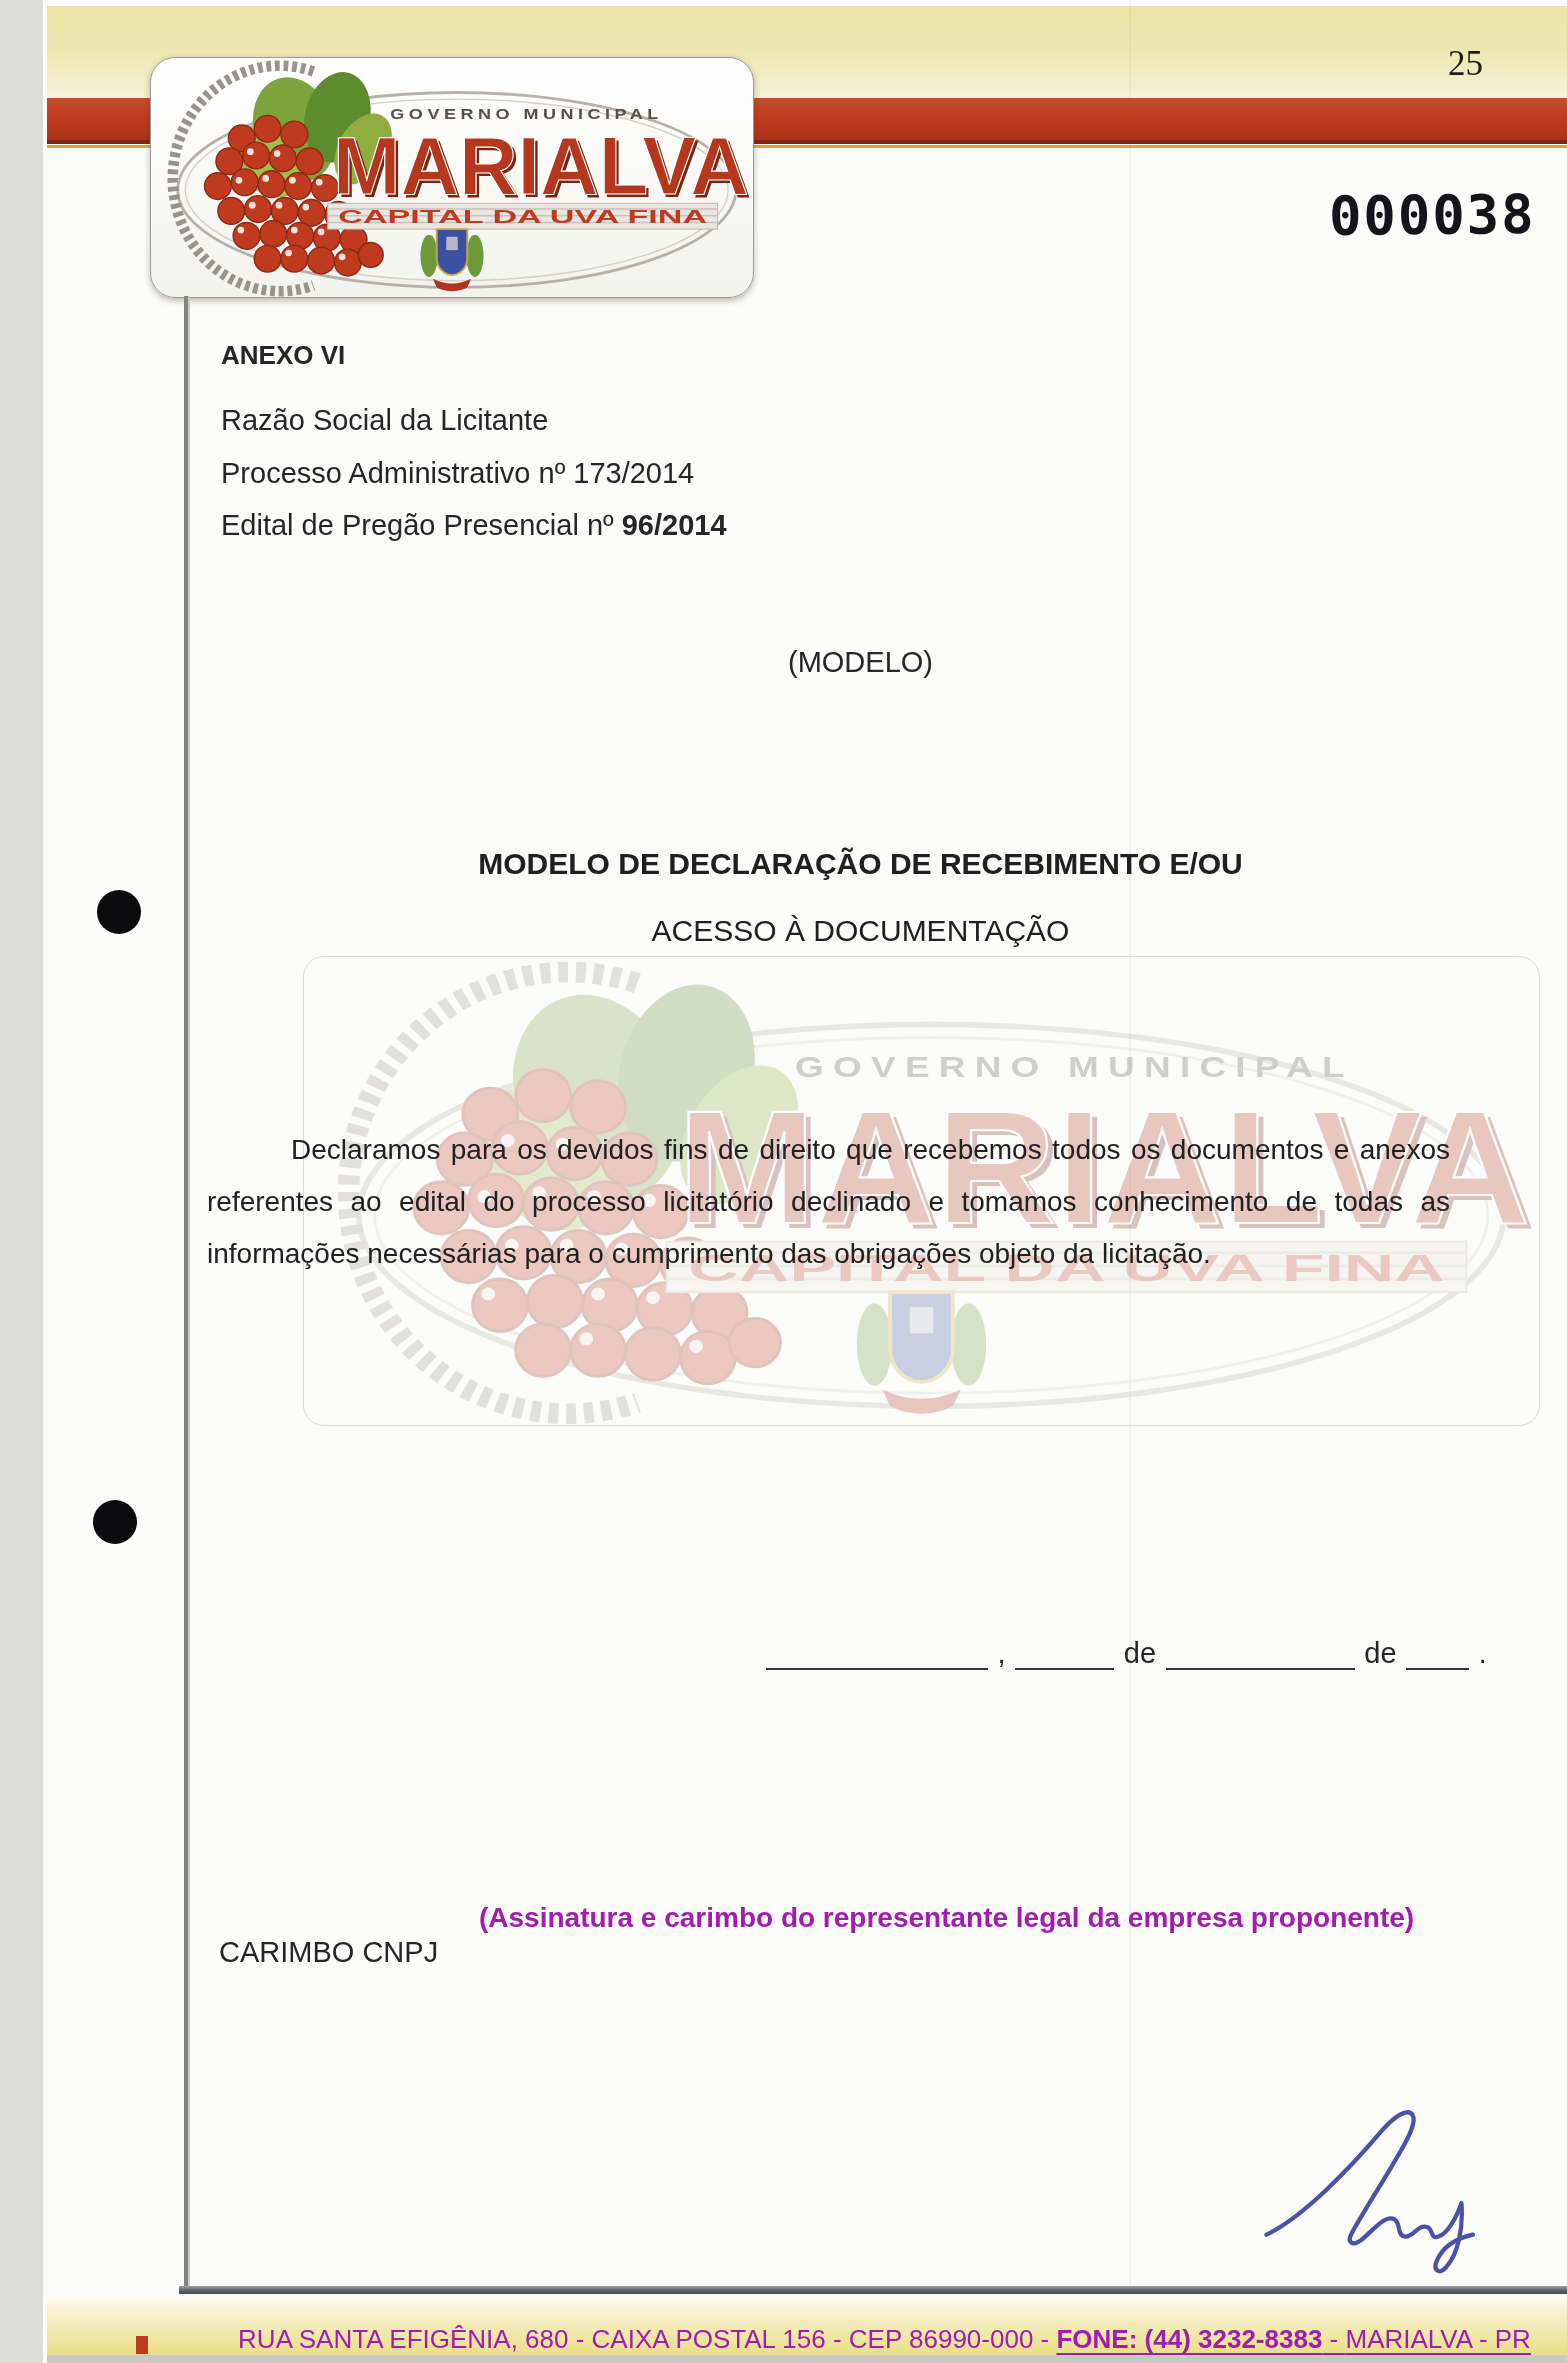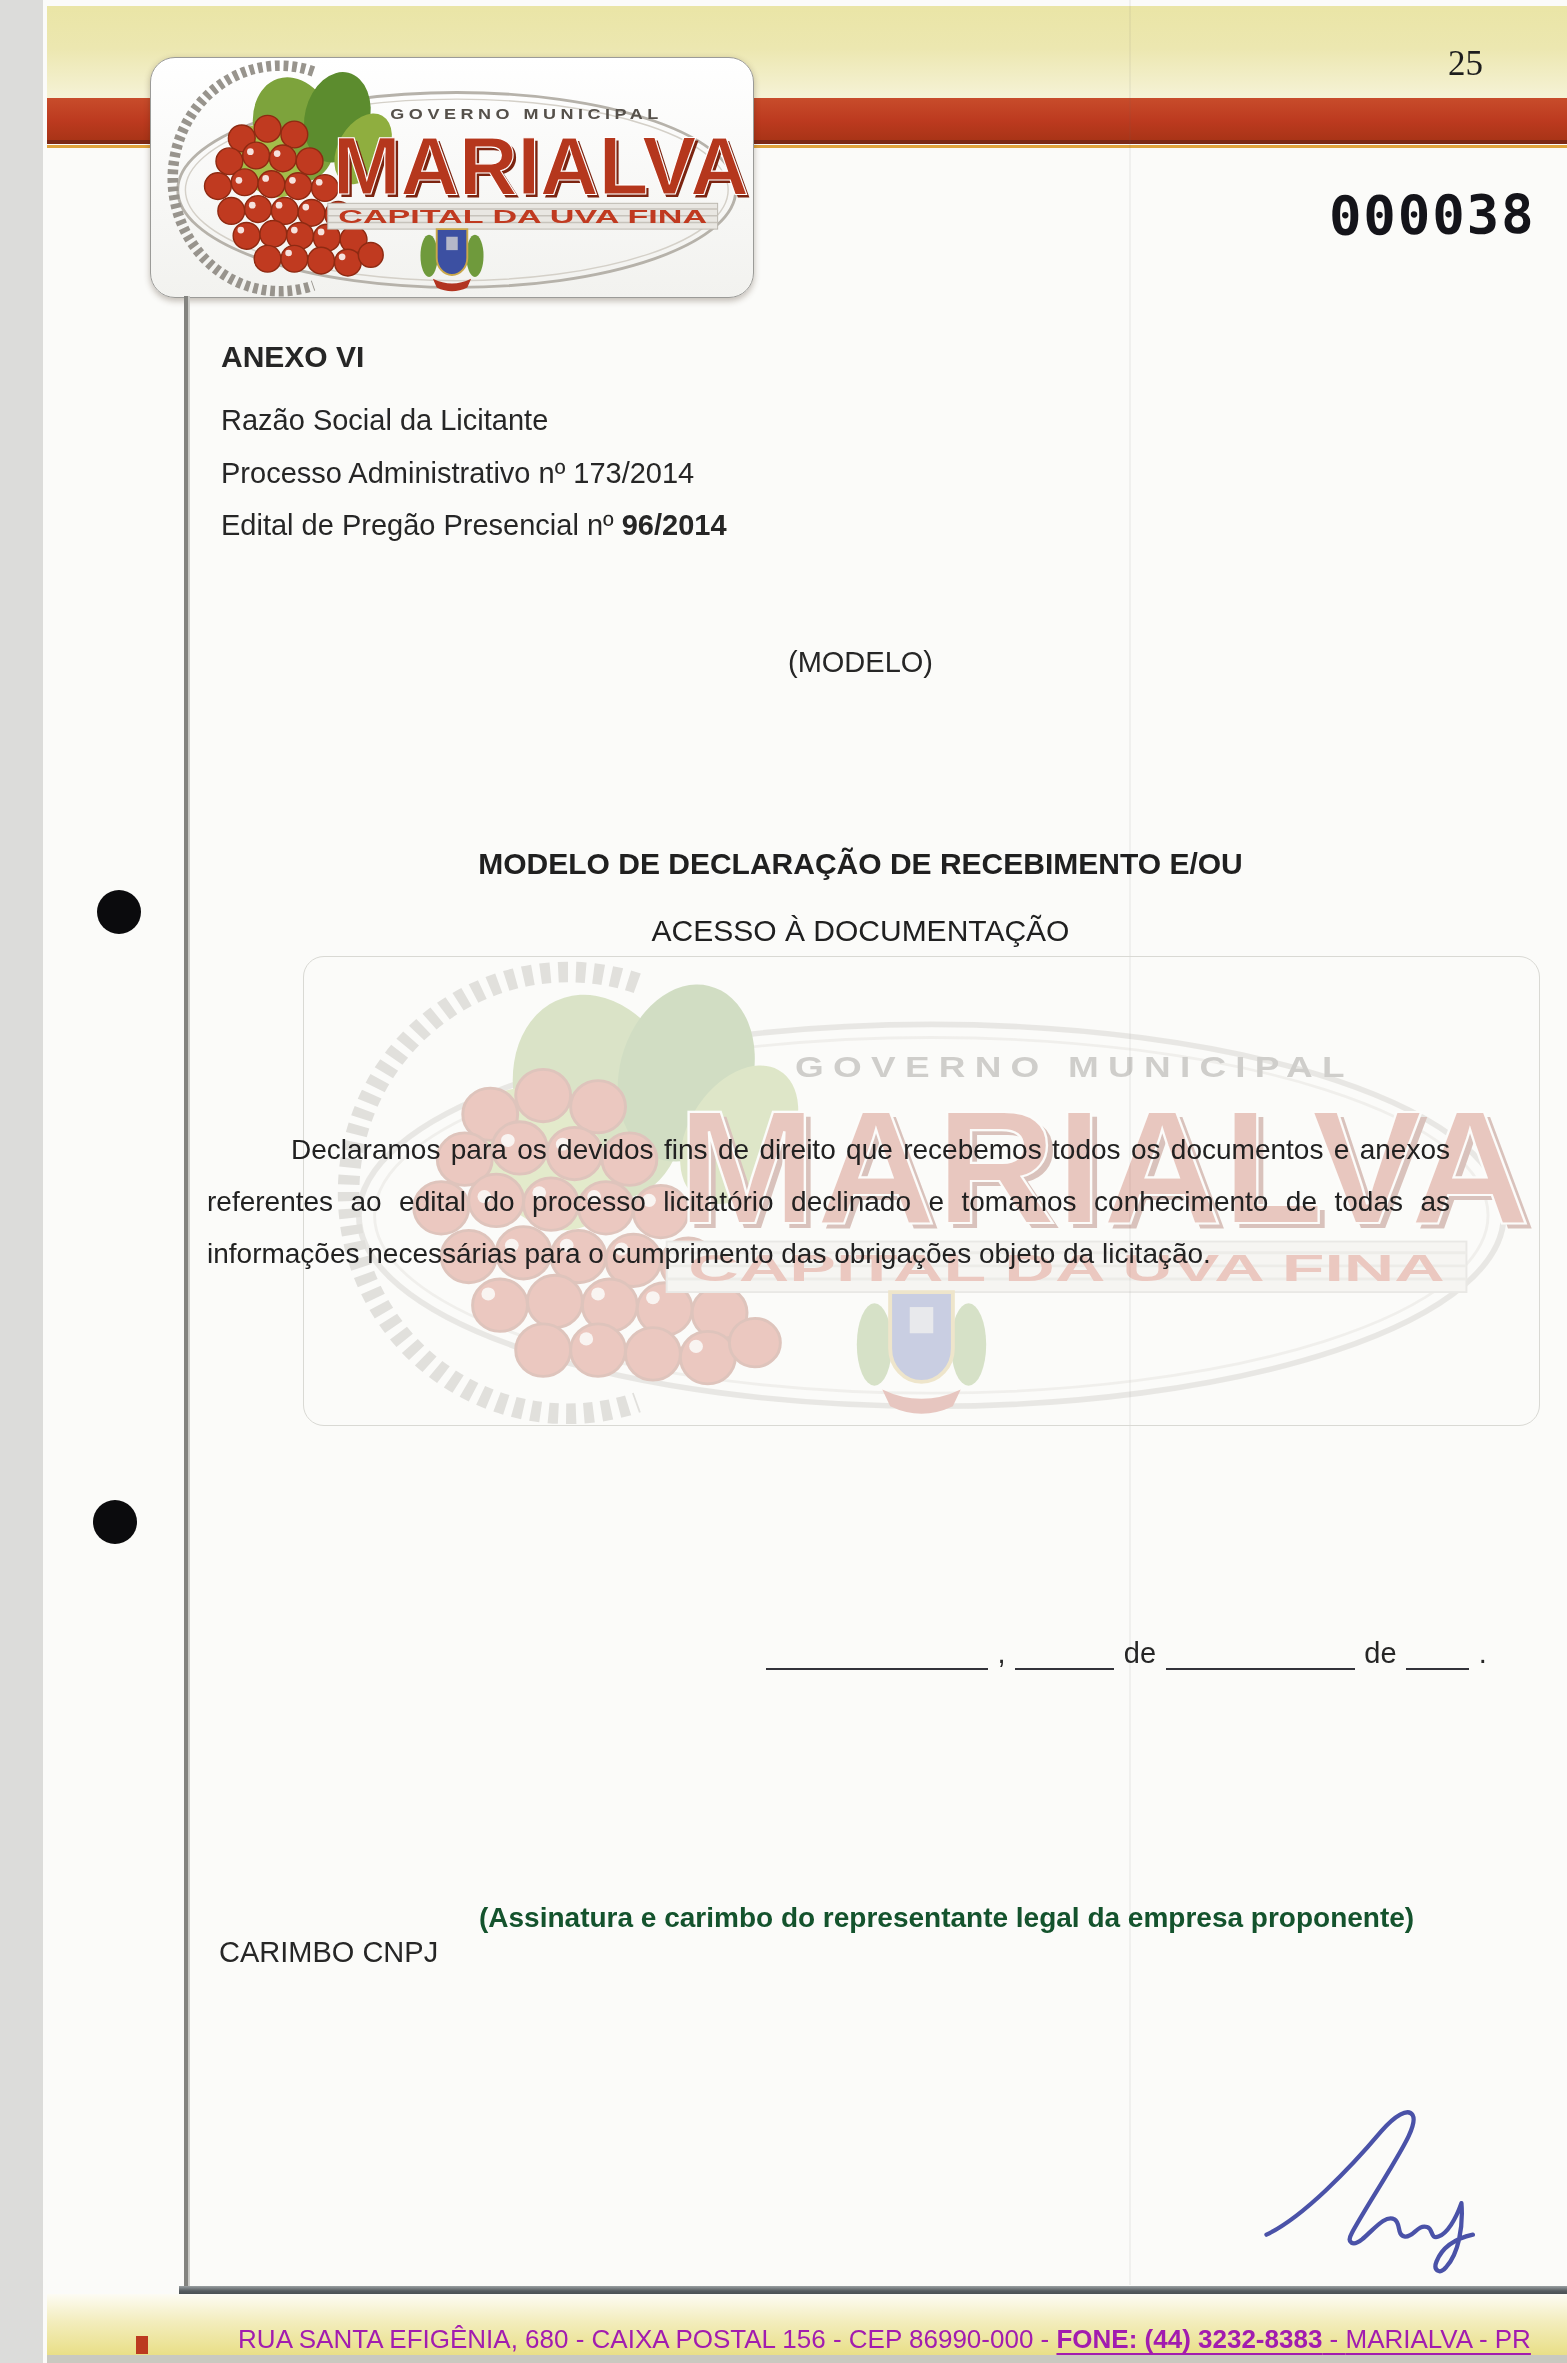--- a/index.html
+++ b/index.html
@@ -24,21 +24,21 @@
   
   .left-line{left:141px;top:296px;width:3.8px;height:1990px;background:#83837f;box-shadow:1.9px 0 0 #c9c9c5;}
   .fold-line{left:1086px;top:0;width:1.9px;height:2285px;background:rgba(100,100,100,.07);}
   .right-edge{left:1558px;top:50px;bottom:0;width:8.6px;background:linear-gradient(90deg,#dbdad5,#a5a59d);}
   .hole{width:44px;height:44px;border-radius:50%;background:#0b0b0d;}
   .hole-top{left:54px;top:890px;}
   .hole-bottom{left:50px;top:1500px;}
 
   
   .id-line{left:178px;font-size:29px;white-space:nowrap;}
-  .id-anexo{top:340px;font-weight:bold;font-size:30px;}
+  .id-anexo{top:340px;font-weight:bold;font-size:26px;}
   .id-razao{top:404px;}
   .id-processo{top:457px;}
   .id-edital{top:509px;}
   .b{font-weight:bold;}
 
   
   .center-wrap{left:67px;right:0;text-align:center;white-space:nowrap;}
   .modelo{top:646px;font-size:29px;}
   .title1{top:847px;font-size:30px;font-weight:bold;color:#202020;}
   .title2{top:914px;font-size:30px;font-weight:normal;color:#202020;}
@@ -54,21 +54,21 @@
   
   .date-row{left:723px;top:1635px;display:flex;align-items:flex-end;column-gap:9.6px;
     font-size:29px;z-index:2;}
   .blank{display:inline-block;border-bottom:2.9px solid #33333a;height:32.5px;}
   .blank-city{width:222px;}
   .blank-day{width:99px;}
   .blank-month{width:189px;}
   .blank-year{width:63px;}
 
   
-  .caption{left:436px;top:1902px;font-size:28px;font-weight:bold;white-space:nowrap;color:#14532d;text-align:right;}
+  .caption{left:436px;top:1902px;font-size:28px;font-weight:bold;white-space:nowrap;color:#a21caf;text-align:right;}
   .carimbo{left:176px;top:1936px;font-size:29px;}
   .signature{left:1212px;top:2093px;width:237px;height:182px;}
 
   
   .divider{left:136px;right:0;top:2286px;height:8.6px;
     background:linear-gradient(180deg,#9aa0a2 0%,#565c60 55%,#474d50 100%);}
   .footer-band{left:3.8px;right:5.7px;top:2294px;height:61px;
     background:linear-gradient(180deg,#fdfcf4 0%,#f3edbd 45%,#e9df87 100%);}
   .footer-text{left:134px;right:19px;top:2324px;text-align:center;font-size:26px;
     color:#a21caf;white-space:nowrap;}

